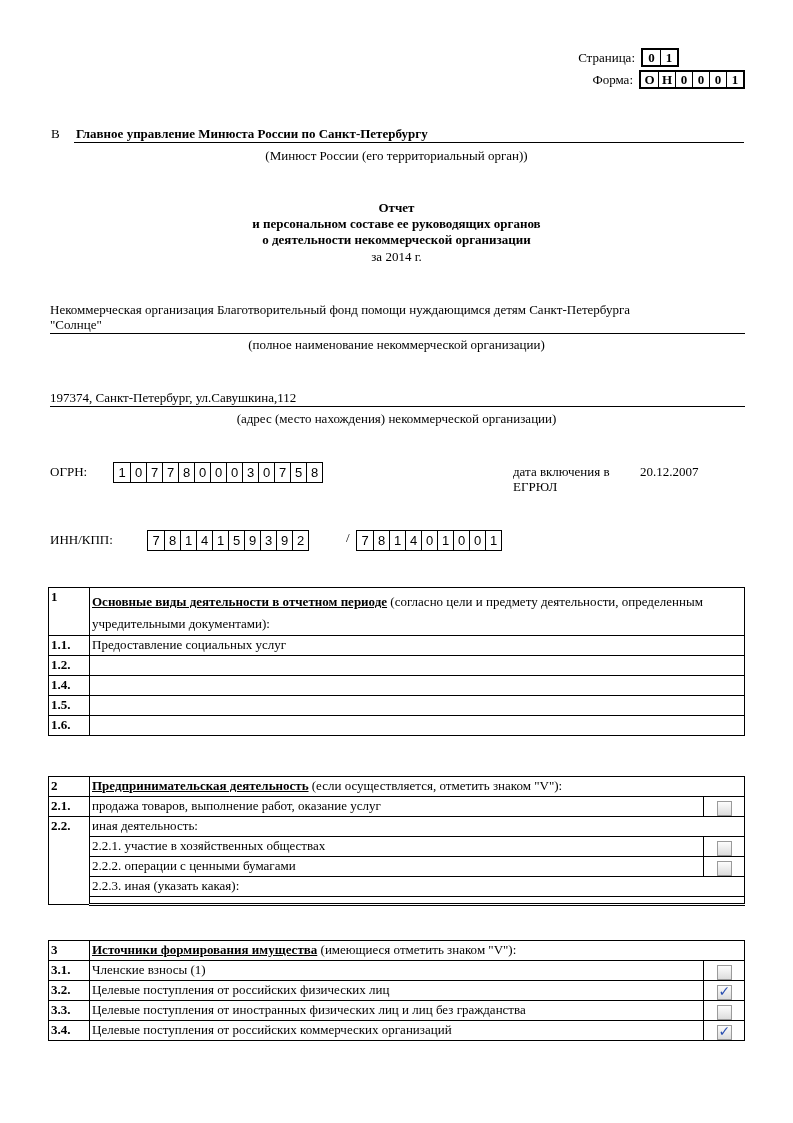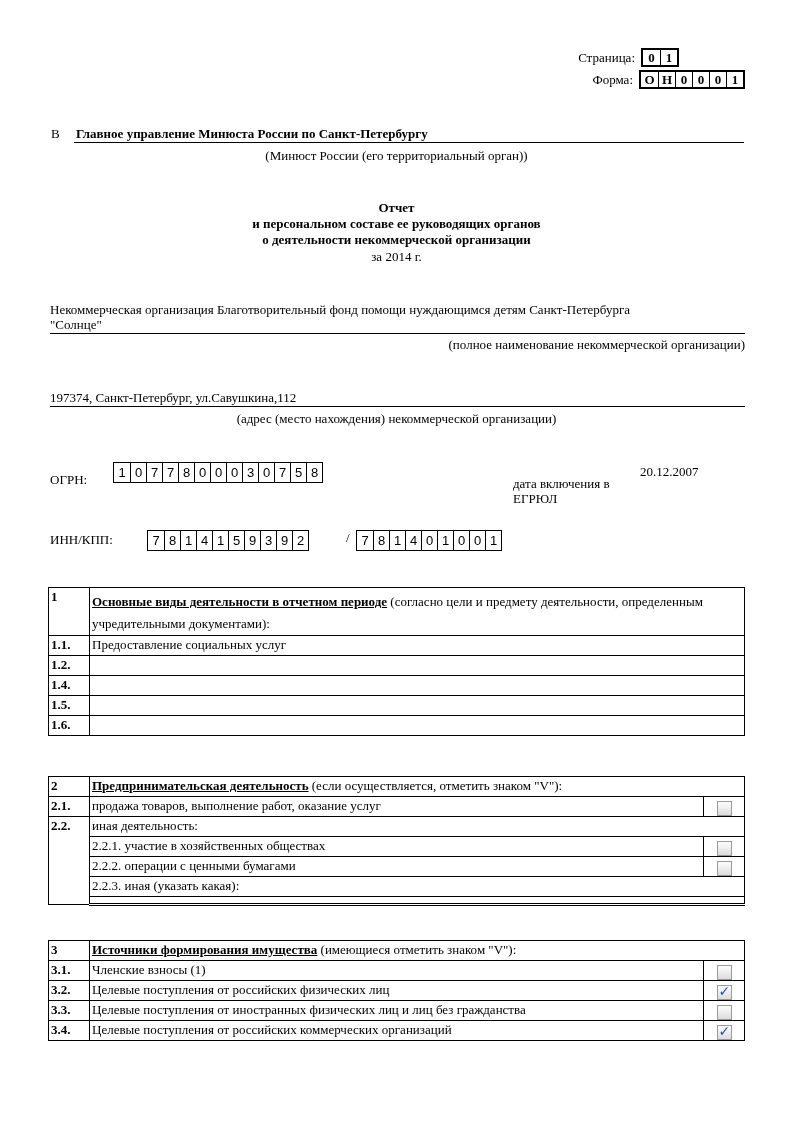--- a/index.html
+++ b/index.html
@@ -57,44 +57,44 @@
   <div>Отчет</div>
   <div>и персональном составе ее руководящих органов</div>
   <div>о деятельности некоммерческой организации</div>
 </div>
 <div class="abs center" style="left:48px; width:697px; top:249px;">за 2014 г.</div>
 
 <div class="abs uline" style="left:50px; top:302px; width:695px; line-height:15px; padding-bottom:1px;">
   <div>Некоммерческая организация Благотворительный фонд помощи нуждающимся детям Санкт-Петербурга</div>
   <div>"Солнце"</div>
 </div>
-<div class="abs center" style="left:48px; width:697px; top:337px;text-align:right;">(полное наименование некоммерческой организации)</div>
+<div class="abs center" style="left:48px; width:697px; top:337px;">(полное наименование некоммерческой организации)</div>
 
 <div class="abs uline" style="left:50px; top:390px; width:695px; height:16px;">
   <span>197374, Санкт-Петербург, ул.Савушкина,112</span>
 </div>
 <div class="abs center" style="left:48px; width:697px; top:411px;">(адрес (место нахождения) некоммерческой организации)</div>
 
-<div class="abs" style="left:50px; top:464px;margin-top:8px;">ОГРН:</div>
+<div class="abs" style="left:50px; top:464px;">ОГРН:</div>
 <div class="abs cells" style="left:113px; top:462px;" id="ogrn">
     <div class="c">1</div>
     <div class="c">0</div>
     <div class="c">7</div>
     <div class="c">7</div>
     <div class="c">8</div>
     <div class="c">0</div>
     <div class="c">0</div>
     <div class="c">0</div>
     <div class="c">3</div>
     <div class="c">0</div>
     <div class="c">7</div>
     <div class="c">5</div>
     <div class="c">8</div>
   </div>
-<div class="abs" style="left:513px; top:464px; line-height:15px;margin-top:12px;">
+<div class="abs" style="left:513px; top:464px; line-height:15px;">
   <div>дата включения в</div>
   <div>ЕГРЮЛ</div>
 </div>
 <div class="abs" style="left:640px; top:464px;">20.12.2007</div>
 
 <div class="abs" style="left:50px; top:532px;">ИНН/КПП:</div>
 <div class="abs cells" style="left:147px; top:530px;" id="inn">
     <div class="c">7</div>
     <div class="c">8</div>
     <div class="c">1</div>

